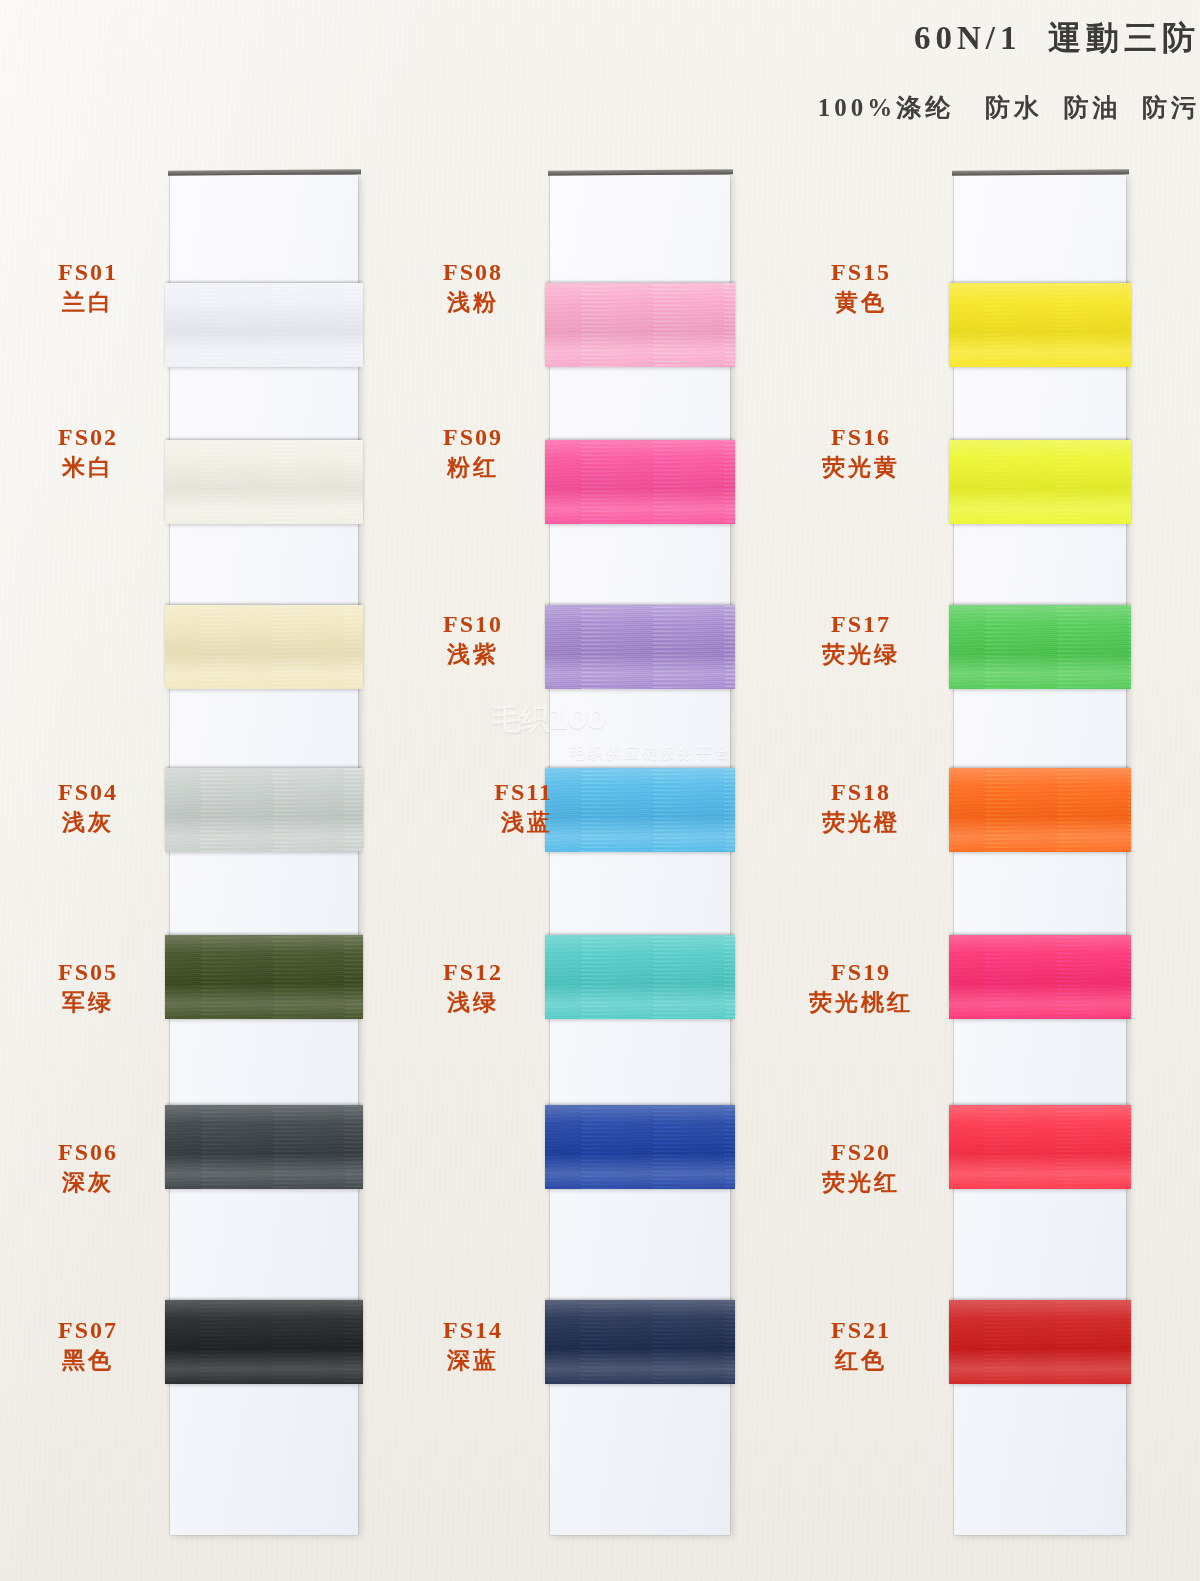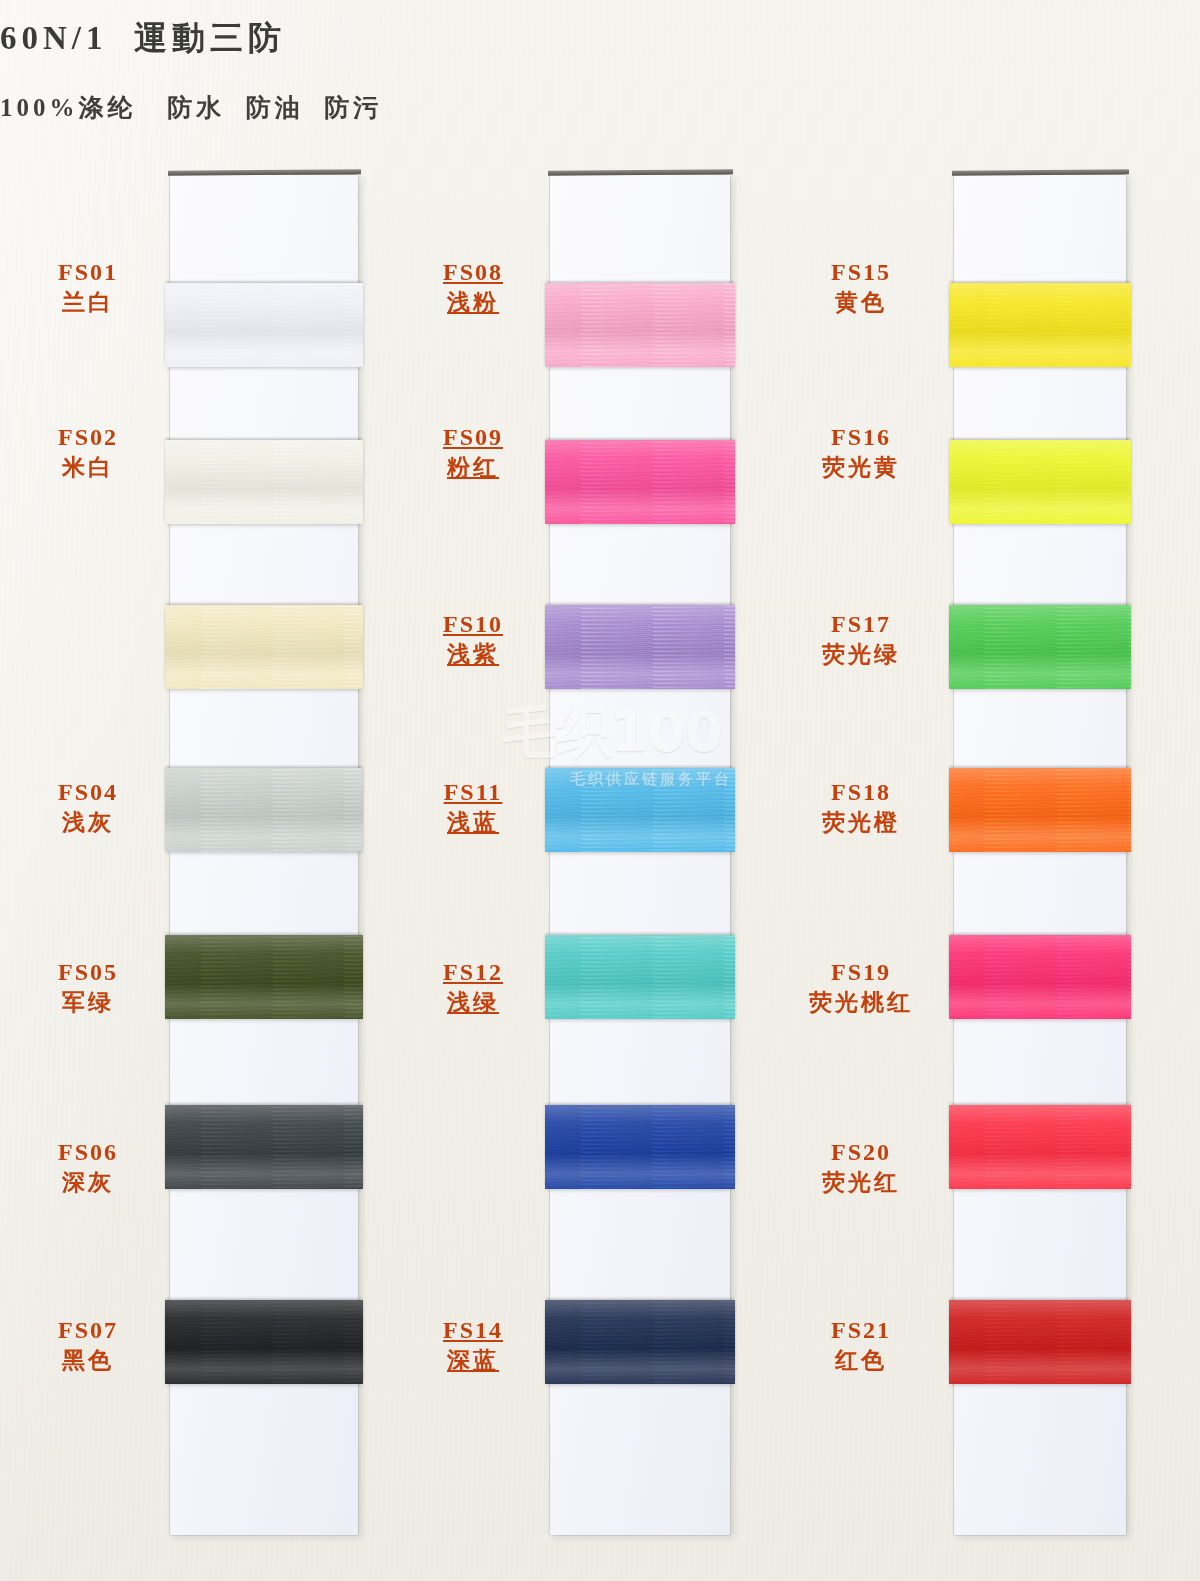--- a/index.html
+++ b/index.html
@@ -17,21 +17,21 @@
       linear-gradient(180deg,#f6f4ef 0%,#f3f1ea 40%,#eeece5 100%);
   }
   #paper-bg::after{
     content:"";position:absolute;inset:0;
     background:
       repeating-linear-gradient(92deg, rgba(0,0,0,.012) 0 2px, rgba(255,255,255,.012) 2px 5px);
     opacity:.7;
   }
 
   
-  .header{position:absolute;left:0;right:0;top:16px;text-align:left;z-index:6;}
+  .header{position:absolute;left:0;right:0;top:16px;text-align:right;z-index:6;}
   .title{
     font-size:33px;letter-spacing:5px;color:#3b3b39;
     font-weight:700;white-space:pre;
     text-shadow:0 1px 0 rgba(255,255,255,.6);
   }
   .subtitle{
     margin-top:30px;font-size:25px;letter-spacing:4px;color:#403f3c;
     font-weight:700;white-space:pre;
   }
 
@@ -102,45 +102,44 @@
   .col-0 .yarn-band{left:125px;width:198px;}
   .col-1 .yarn-band{left:130px;width:190px;}
   .col-2 .yarn-band{left:140px;width:182px;}
 
   
   .swatch-label{
     position:absolute;text-align:center;z-index:5;color:#c2410c;
     width:160px;
   }
   .col-0 .swatch-label{left:-32px;}
-  .col-1 .swatch-label{left:-22px;text-decoration:underline;}
+  .col-1 .swatch-label{left:-22px;}
   .col-2 .swatch-label{left:-28px;}
   .code{
     font-size:24px;letter-spacing:2px;font-weight:700;line-height:1.05;
     font-family:"Liberation Serif", serif;
   }
   .cname{
     font-size:23px;letter-spacing:3px;font-weight:700;margin-top:5px;
     font-family:"DejaVu Sans", sans-serif;line-height:1.05;
   }
 
   
   .watermark{
     position:absolute;left:492px;top:705px;width:240px;height:92px;
     z-index:4;pointer-events:none;user-select:none;
     opacity:.55;
   }
   .wm-main{
     font-family:"DejaVu Sans", sans-serif;
-    font-size:55px;font-weight:700;letter-spacing:-1px;
+    font-size:29px;font-weight:700;letter-spacing:-1px;
     color:rgba(255,255,255,.88);
     text-shadow:0 1px 1px rgba(120,120,120,.35);
     white-space:nowrap;
     line-height:1;
-    text-align:center;
   }
   .wm-sub{
     margin-top:10px;
     font-family:"DejaVu Sans", sans-serif;
     font-size:15px;letter-spacing:3px;font-weight:700;
     color:rgba(255,255,255,.80);
     text-shadow:0 1px 1px rgba(120,120,120,.30);
     white-space:nowrap;
     text-align:right;
   }
@@ -222,21 +221,21 @@
     <div class="yarn-band" style="top: 605px;">
       <div class="yarn-core" style="background: rgb(161, 132, 205);"></div>
     </div>
     <div class="swatch-label" style="top: 612px;">
       <div class="code">FS10</div>
       <div class="cname">浅紫</div>
     </div>
     <div class="yarn-band" style="top: 768px;">
       <div class="yarn-core" style="background: rgb(79, 182, 232);"></div>
     </div>
-    <div class="swatch-label" style="top: 780px;">
+    <div class="swatch-label" style="top: 780px; text-align: right;">
       <div class="code">FS11</div>
       <div class="cname">浅蓝</div>
     </div>
     <div class="yarn-band" style="top: 935px;">
       <div class="yarn-core" style="background: rgb(78, 200, 195);"></div>
     </div>
     <div class="swatch-label" style="top: 960px;">
       <div class="code">FS12</div>
       <div class="cname">浅绿</div>
     </div>

